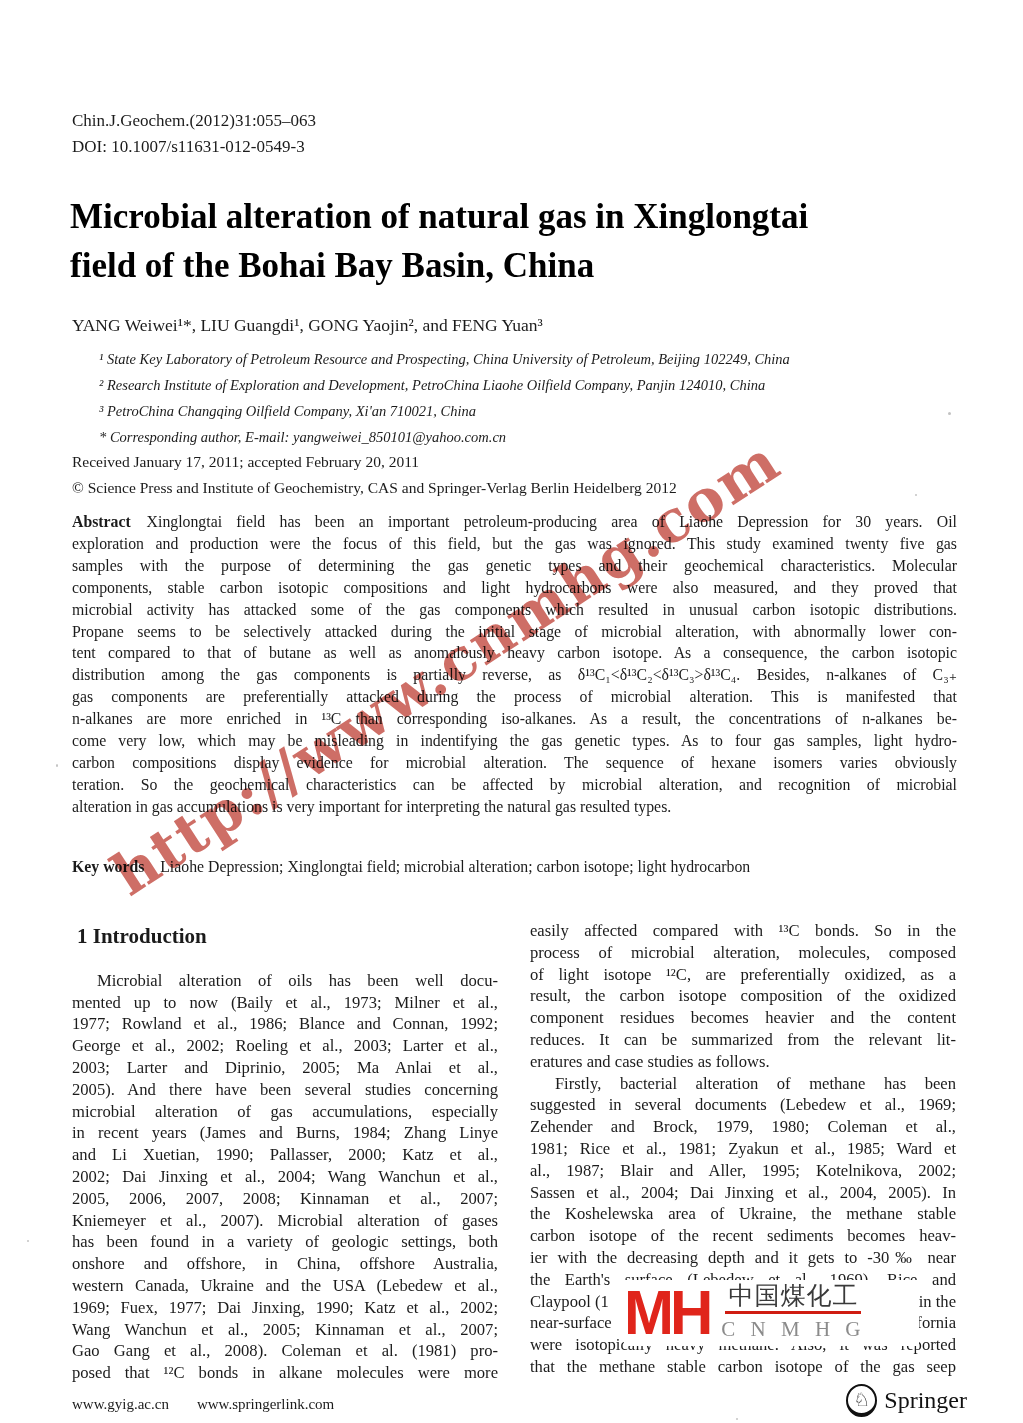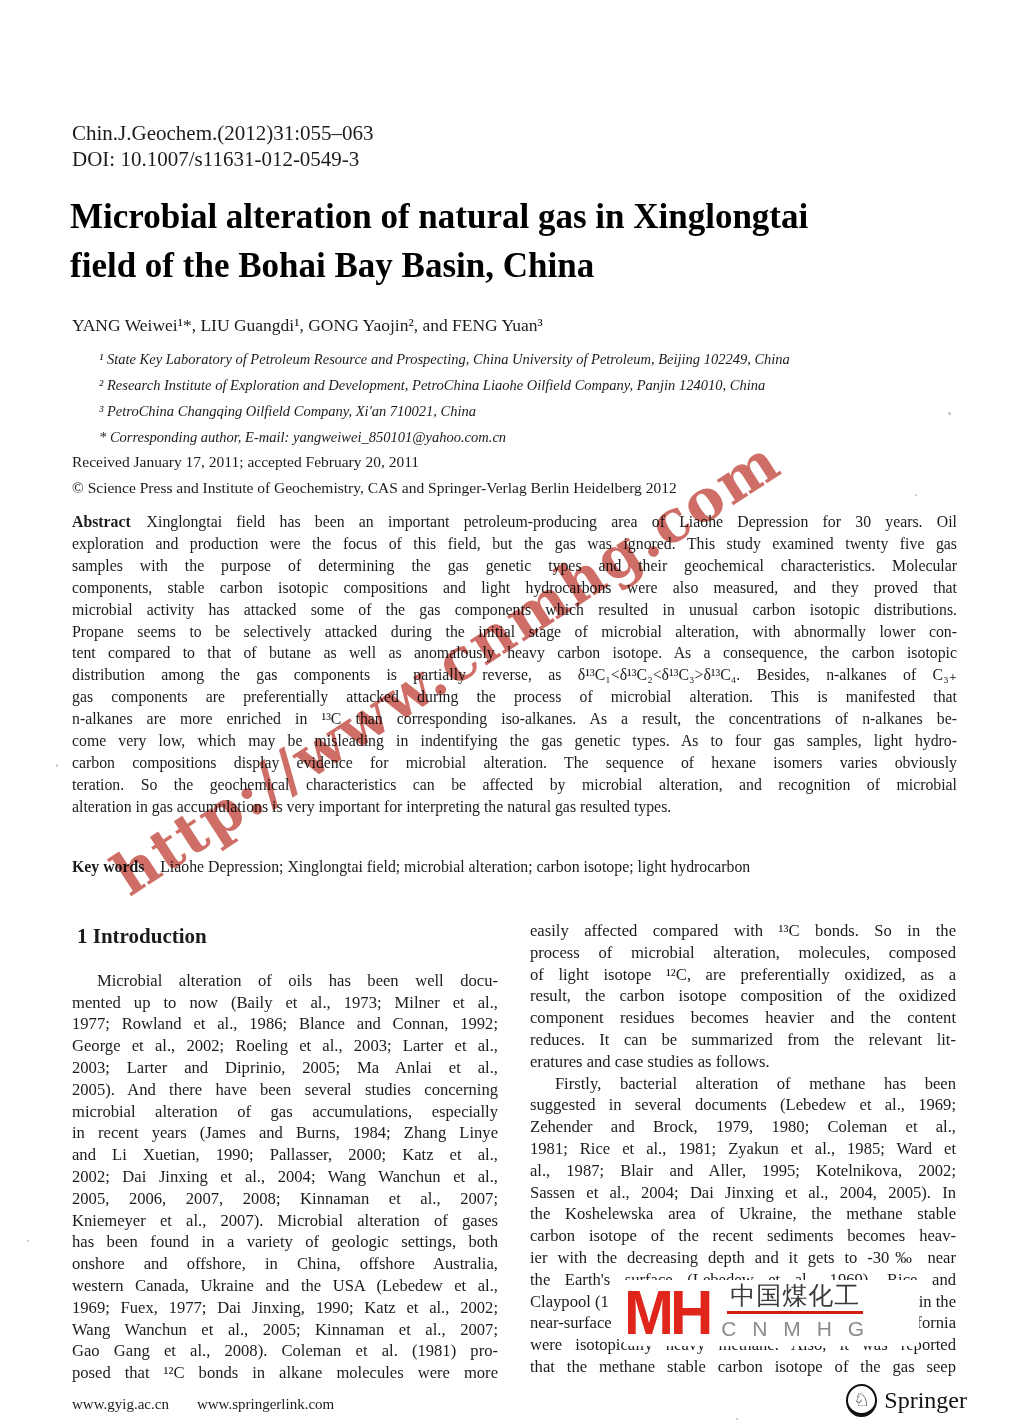--- a/index.html
+++ b/index.html
@@ -1,20 +1,20 @@
 <!DOCTYPE html>
 <html><head>
 <meta charset="utf-8">
 <style>
   html,body{margin:0;padding:0;background:#e8e8e8;}
   .sheet{position:relative;width:1023px;height:1423px;background:#ffffff;overflow:hidden;
          font-family:"Liberation Serif","DejaVu Serif",serif;color:#1b1b1b;}
   .abs{position:absolute;}
 
-  .header{left:72px;top:120px;font-size:21px;line-height:26px;}
+  .header{left:72px;top:108px;font-size:17px;line-height:26px;}
   .title{left:70px;top:192px;width:900px;font-size:35px;font-weight:bold;line-height:49px;color:#000;}
   .authors{left:72px;top:315px;font-size:17.5px;}
   .affils{left:72px;top:346px;font-size:14.5px;line-height:26px;font-style:italic;margin-left:27px;}
   .received{left:72px;top:449px;font-size:15.5px;line-height:26px;}
 
   .abstract{left:72px;top:511px;width:885px;font-size:15.8px;line-height:21.9px;}
   .keywords{left:72px;top:858px;width:885px;font-size:15.8px;}
   .lbl{font-weight:bold;font-style:normal;margin-top:22px;}
 
   .columns{left:72px;top:920px;width:885px;display:flex;gap:32px;}
@@ -28,21 +28,21 @@
   .watermark{left:100px;top:852px;font-family:"DejaVu Serif",serif;font-weight:bold;
              font-size:58px;letter-spacing:2px;color:#c24a40;opacity:.8;white-space:nowrap;
              transform:rotate(-33deg);transform-origin:0 0;mix-blend-mode:multiply;pointer-events:none;z-index:5;}
 
   .stamp{left:616px;top:1280px;width:295px;height:66px;background:#fff;display:flex;align-items:flex-start;gap:12px;z-index:4;margin-left:8px;}
   .stamp-monogram{font-family:"Liberation Sans",sans-serif;font-weight:900;font-size:60px;line-height:62px;
                   color:#e0251b;letter-spacing:-4px;transform:scaleY(1.05);transform-origin:top left;}
   .stamp-right{display:flex;flex-direction:column;align-items:center;padding-top:2px;justify-content:flex-end;}
   .stamp-cn{font-family:"Liberation Sans",sans-serif;font-size:25px;line-height:27px;color:#3a3a3a;
             letter-spacing:1px;border-bottom:3px solid #cf1d12;padding:0 3px 2px 3px;}
-  .stamp-latin{font-family:Liberation Sans, sans-serif;font-size:21px;color:#8b8b8b;letter-spacing:5px;margin-top:3px;}
+  .stamp-latin{font-family:Liberation Serif, serif;font-size:21px;color:#8b8b8b;letter-spacing:5px;margin-top:3px;}
 
   .footer-urls{left:72px;top:1396px;font-size:15px;}
   .footer-urls span{margin-right:28px;}
   .springer{right:56px;top:1384px;display:flex;align-items:center;gap:7px;}
   .knight{width:27px;height:27px;border:2px solid #111;border-radius:50%;display:flex;align-items:center;
           justify-content:center;font-size:19px;line-height:1;color:#111;border-bottom-width:4px;}
   .springer-name{font-size:24px;color:#111;}
 
   .speck{position:absolute;background:#9a9a9a;border-radius:50%;opacity:.6;}
 </style>

